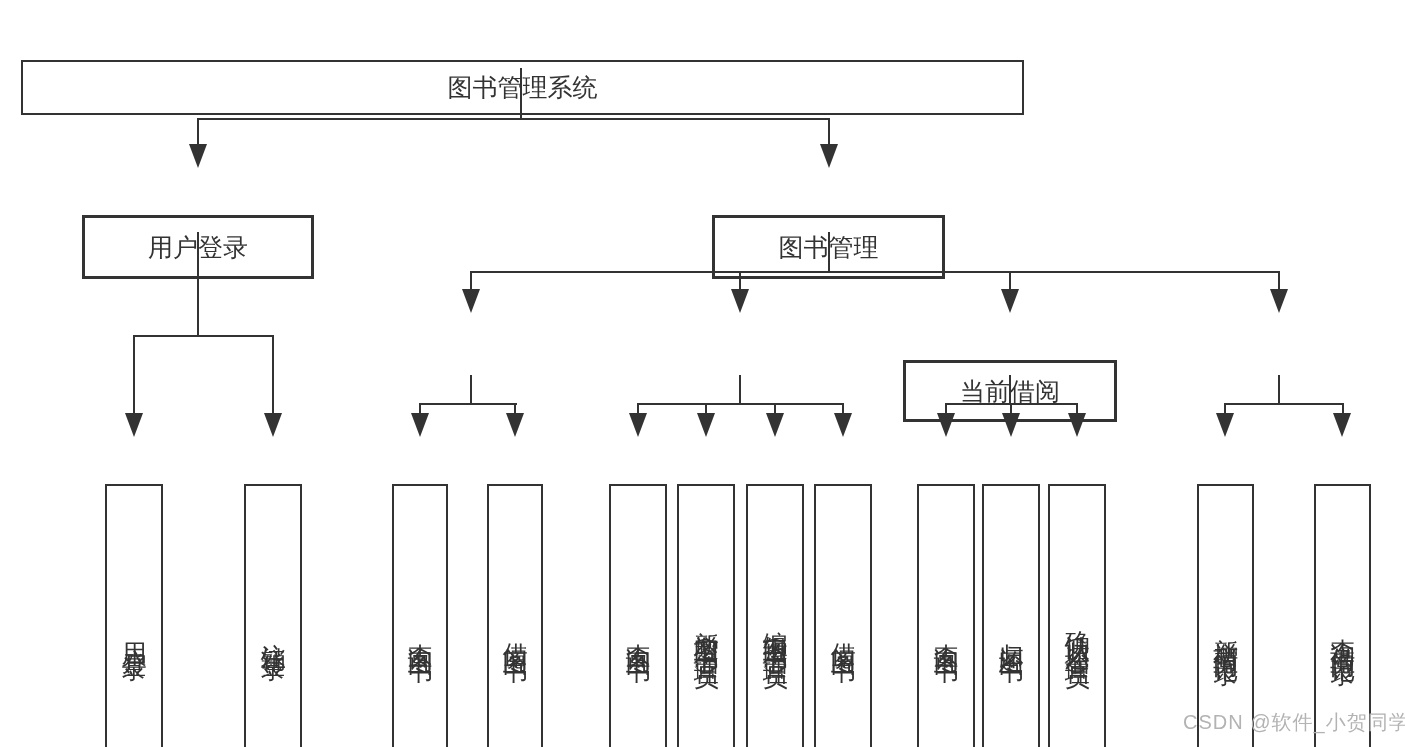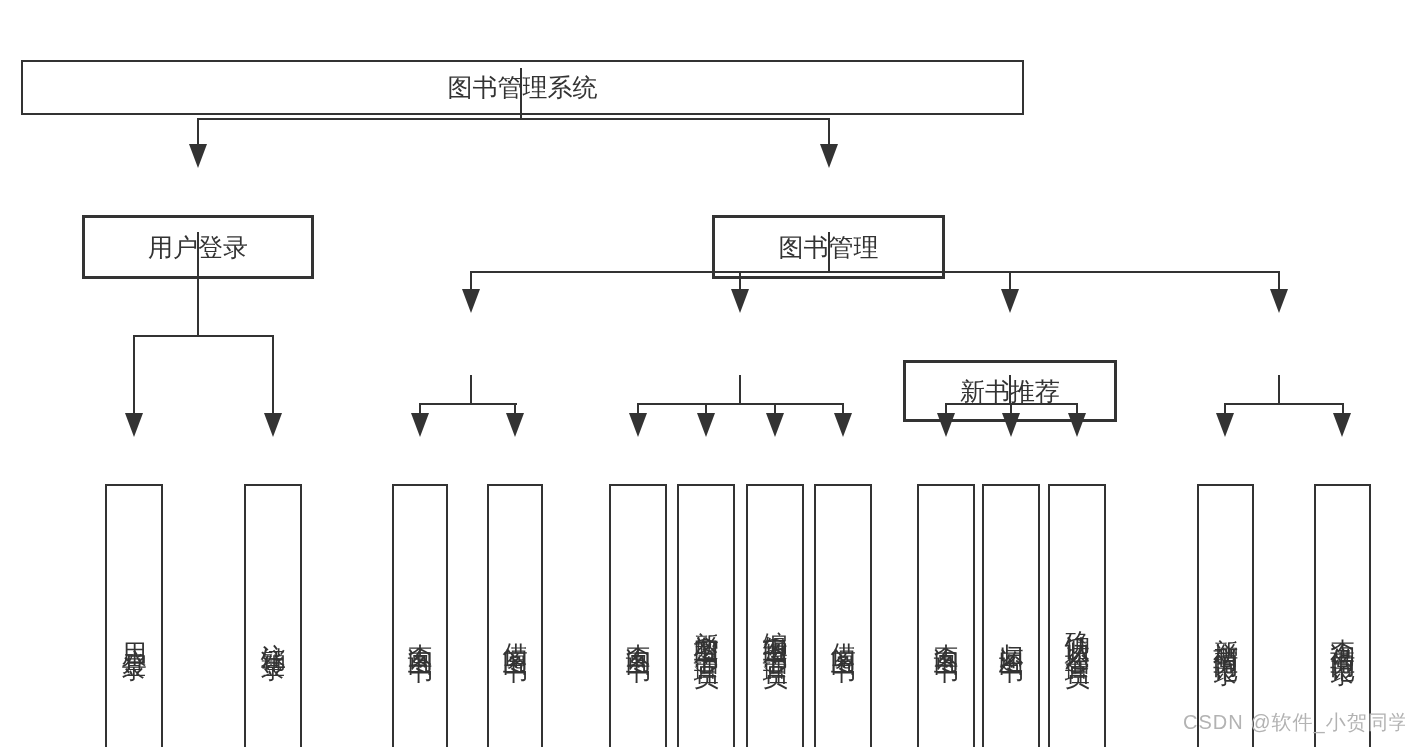--- a/index.html
+++ b/index.html
@@ -26,21 +26,21 @@
   </div>
 
   <div class="box b3" style="left:82px;top:168px;width:232px;height:64px">
     <span>用户登录</span>
   </div>
   <div class="box b3" style="left:712px;top:168px;width:233px;height:64px">
     <span>图书管理</span>
   </div>
 
   <div class="box b3" style="left:903px;top:313px;width:214px;height:62px">
-    <span>新书推荐</span>
+    <span>当前借阅</span>
   </div>
 
   <div class="box" style="left:105px;top:437px;width:58px;height:298px">
     <span class="vtext">用户登录</span>
   </div>
   <div class="box" style="left:244px;top:437px;width:58px;height:298px">
     <span class="vtext">注销登录</span>
   </div>
 
   <div class="box" style="left:392px;top:437px;width:56px;height:298px">

